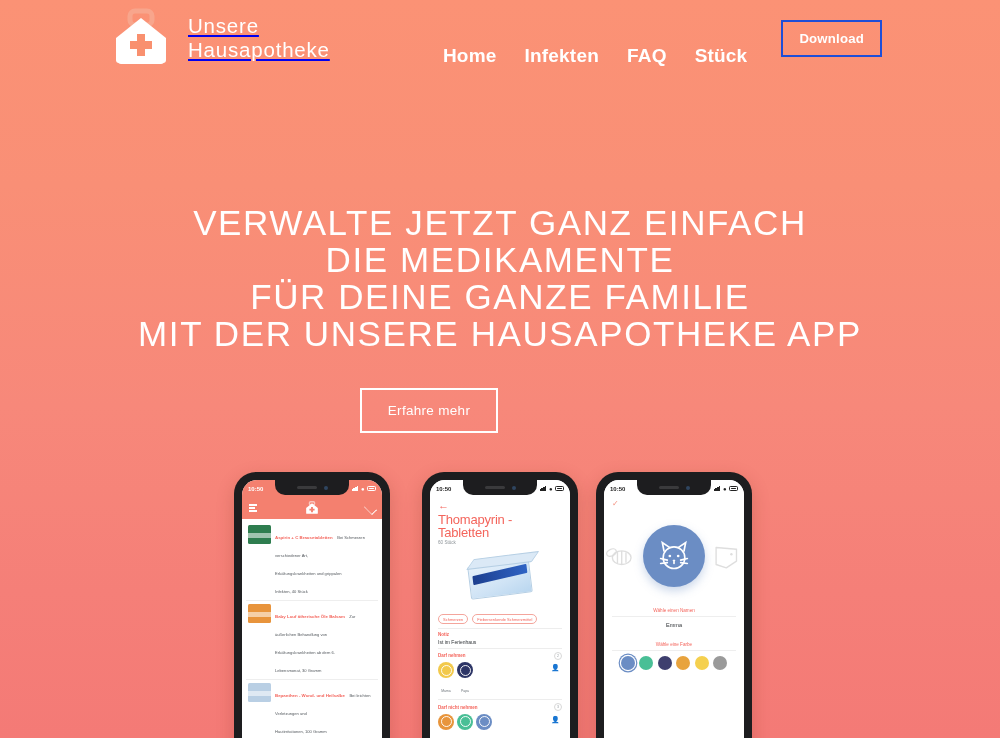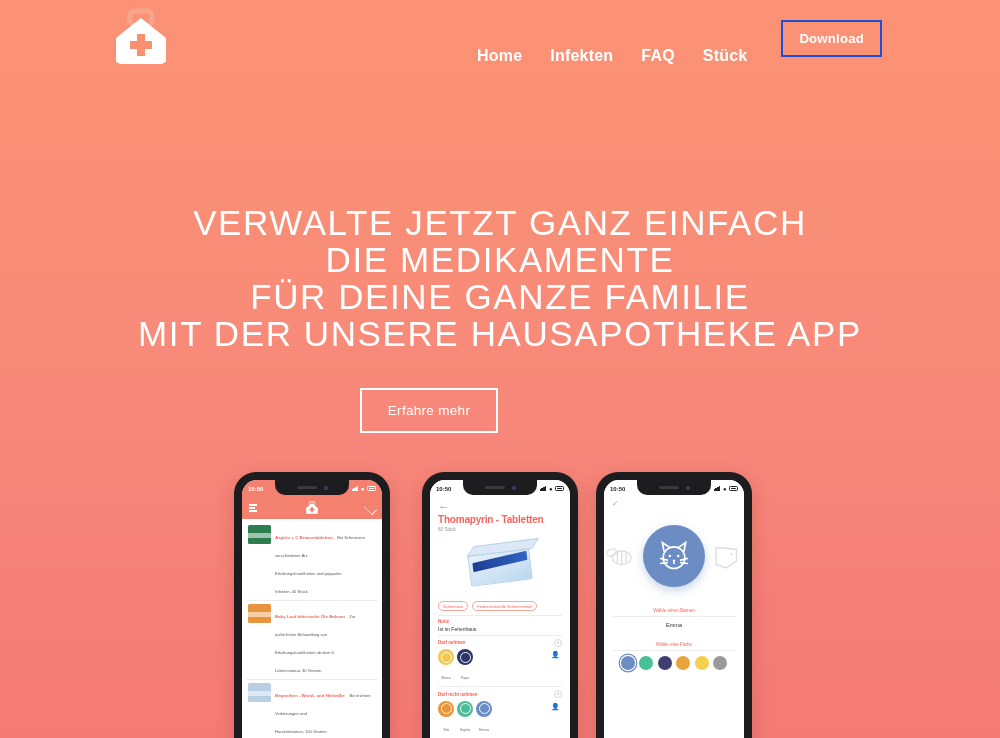--- a/index.html
+++ b/index.html
@@ -16,21 +16,21 @@
     display: flex; align-items: center;
   }
   .brand { display: flex; align-items: center; margin-left: 108px; gap: 14px; }
   .brand-mark { width: 66px; height: 60px; position: relative; flex: none; }
   .brand-text {
     color: #ffffff; font-size: 20.5px; line-height: 24px; font-weight: 500;
     letter-spacing: 0.8px; white-space: pre-line;
   }
   .nav { margin-left: auto; margin-right: 118px; display: flex; align-items: center; gap: 0; }
   .nav-link {
-    color: #ffffff; font-size: 16px; font-weight: 600; letter-spacing: .2px;
+    color: #ffffff; font-size: 19px; font-weight: 600; letter-spacing: .2px;
     text-decoration: none; padding: 6px 14px; white-space: nowrap; margin-top: 36px;
   }
   .nav-download {
     color: #ffffff; font-size: 13.2px; font-weight: 600; letter-spacing: .2px;
     border: 2px solid #1d4ed8; padding: 9px 16px; margin-left: 20px;
     background: transparent; cursor: pointer; font-family: inherit;
   }
 
   
   .hero-title {
@@ -112,21 +112,21 @@
   .med-name {
     color: #f4655c; font-size: 4.4px; line-height: 6px; font-weight: 700;
     white-space: pre-line;
   }
   .med-desc { color: #555a5f; font-size: 4.1px; line-height: 5.6px; white-space: pre-line; }
 
   
   .p2 .statusbar { color: #222; background: #fff; }
   .p2-body { padding: 0 8px; height: calc(100% - 17px); background: #fff; position: relative; }
   .back-arrow { color: #f4655c; font-size: 11px; line-height: 11px; padding: 3px 0 2px; }
-  .p2-title { color: #f4655c; font-size: 10px; font-weight: 700; letter-spacing: -.2px; line-height: 13px; }
+  .p2-title { color: #f4655c; font-size: 13px; font-weight: 400; letter-spacing: -.2px; line-height: 13px; }
   .p2-sub { color: #8e9499; font-size: 4.6px; margin-top: 1px; }
   .p2-imgwrap {
     margin: 6px 0 4px; height: 56px; display: flex; align-items: center; justify-content: center;
   }
   .pack { width: 62px; height: 33px; position: relative; transform: rotate(-7deg); }
   .pack .face {
     position: absolute; inset: 0; background: linear-gradient(160deg,#e8f2fb 0%,#cfe3f5 60%,#b9d6ef 100%);
     border: .6px solid #b6cfe4; border-radius: 2px;
   }
   .pack .band {
@@ -190,20 +190,22 @@
 <header class="site-header">
   <a class="brand" href="#">
     <span class="brand-mark">
       <svg viewBox="0 0 66 60" width="66" height="60" aria-hidden="true">
         <rect x="22" y="3" width="22" height="14" rx="5" fill="none" stroke="#f8a58c" stroke-width="5"></rect>
         <path d="M33 10 L58 30 L58 52 Q58 55 55 55 L11 55 Q8 55 8 52 L8 30 Z" fill="#ffffff"></path>
         <rect x="10" y="48" width="46" height="8" rx="3" fill="#ffffff"></rect>
         <path d="M29 26 h8 v7 h7 v8 h-7 v7 h-8 v-7 h-7 v-8 h7 z" fill="#f9906f"></path>
       </svg>
     </span>
+    <span class="brand-text">Unsere
+Hausapotheke</span>
   </a>
 
   <nav class="nav">
     <a class="nav-link" href="#">Home</a>
     <a class="nav-link" href="#">Infekten</a>
     <a class="nav-link" href="#">FAQ</a>
     <a class="nav-link" href="#">Stück</a>
     <button class="nav-download">Download</button>
   </nav>
 </header>

